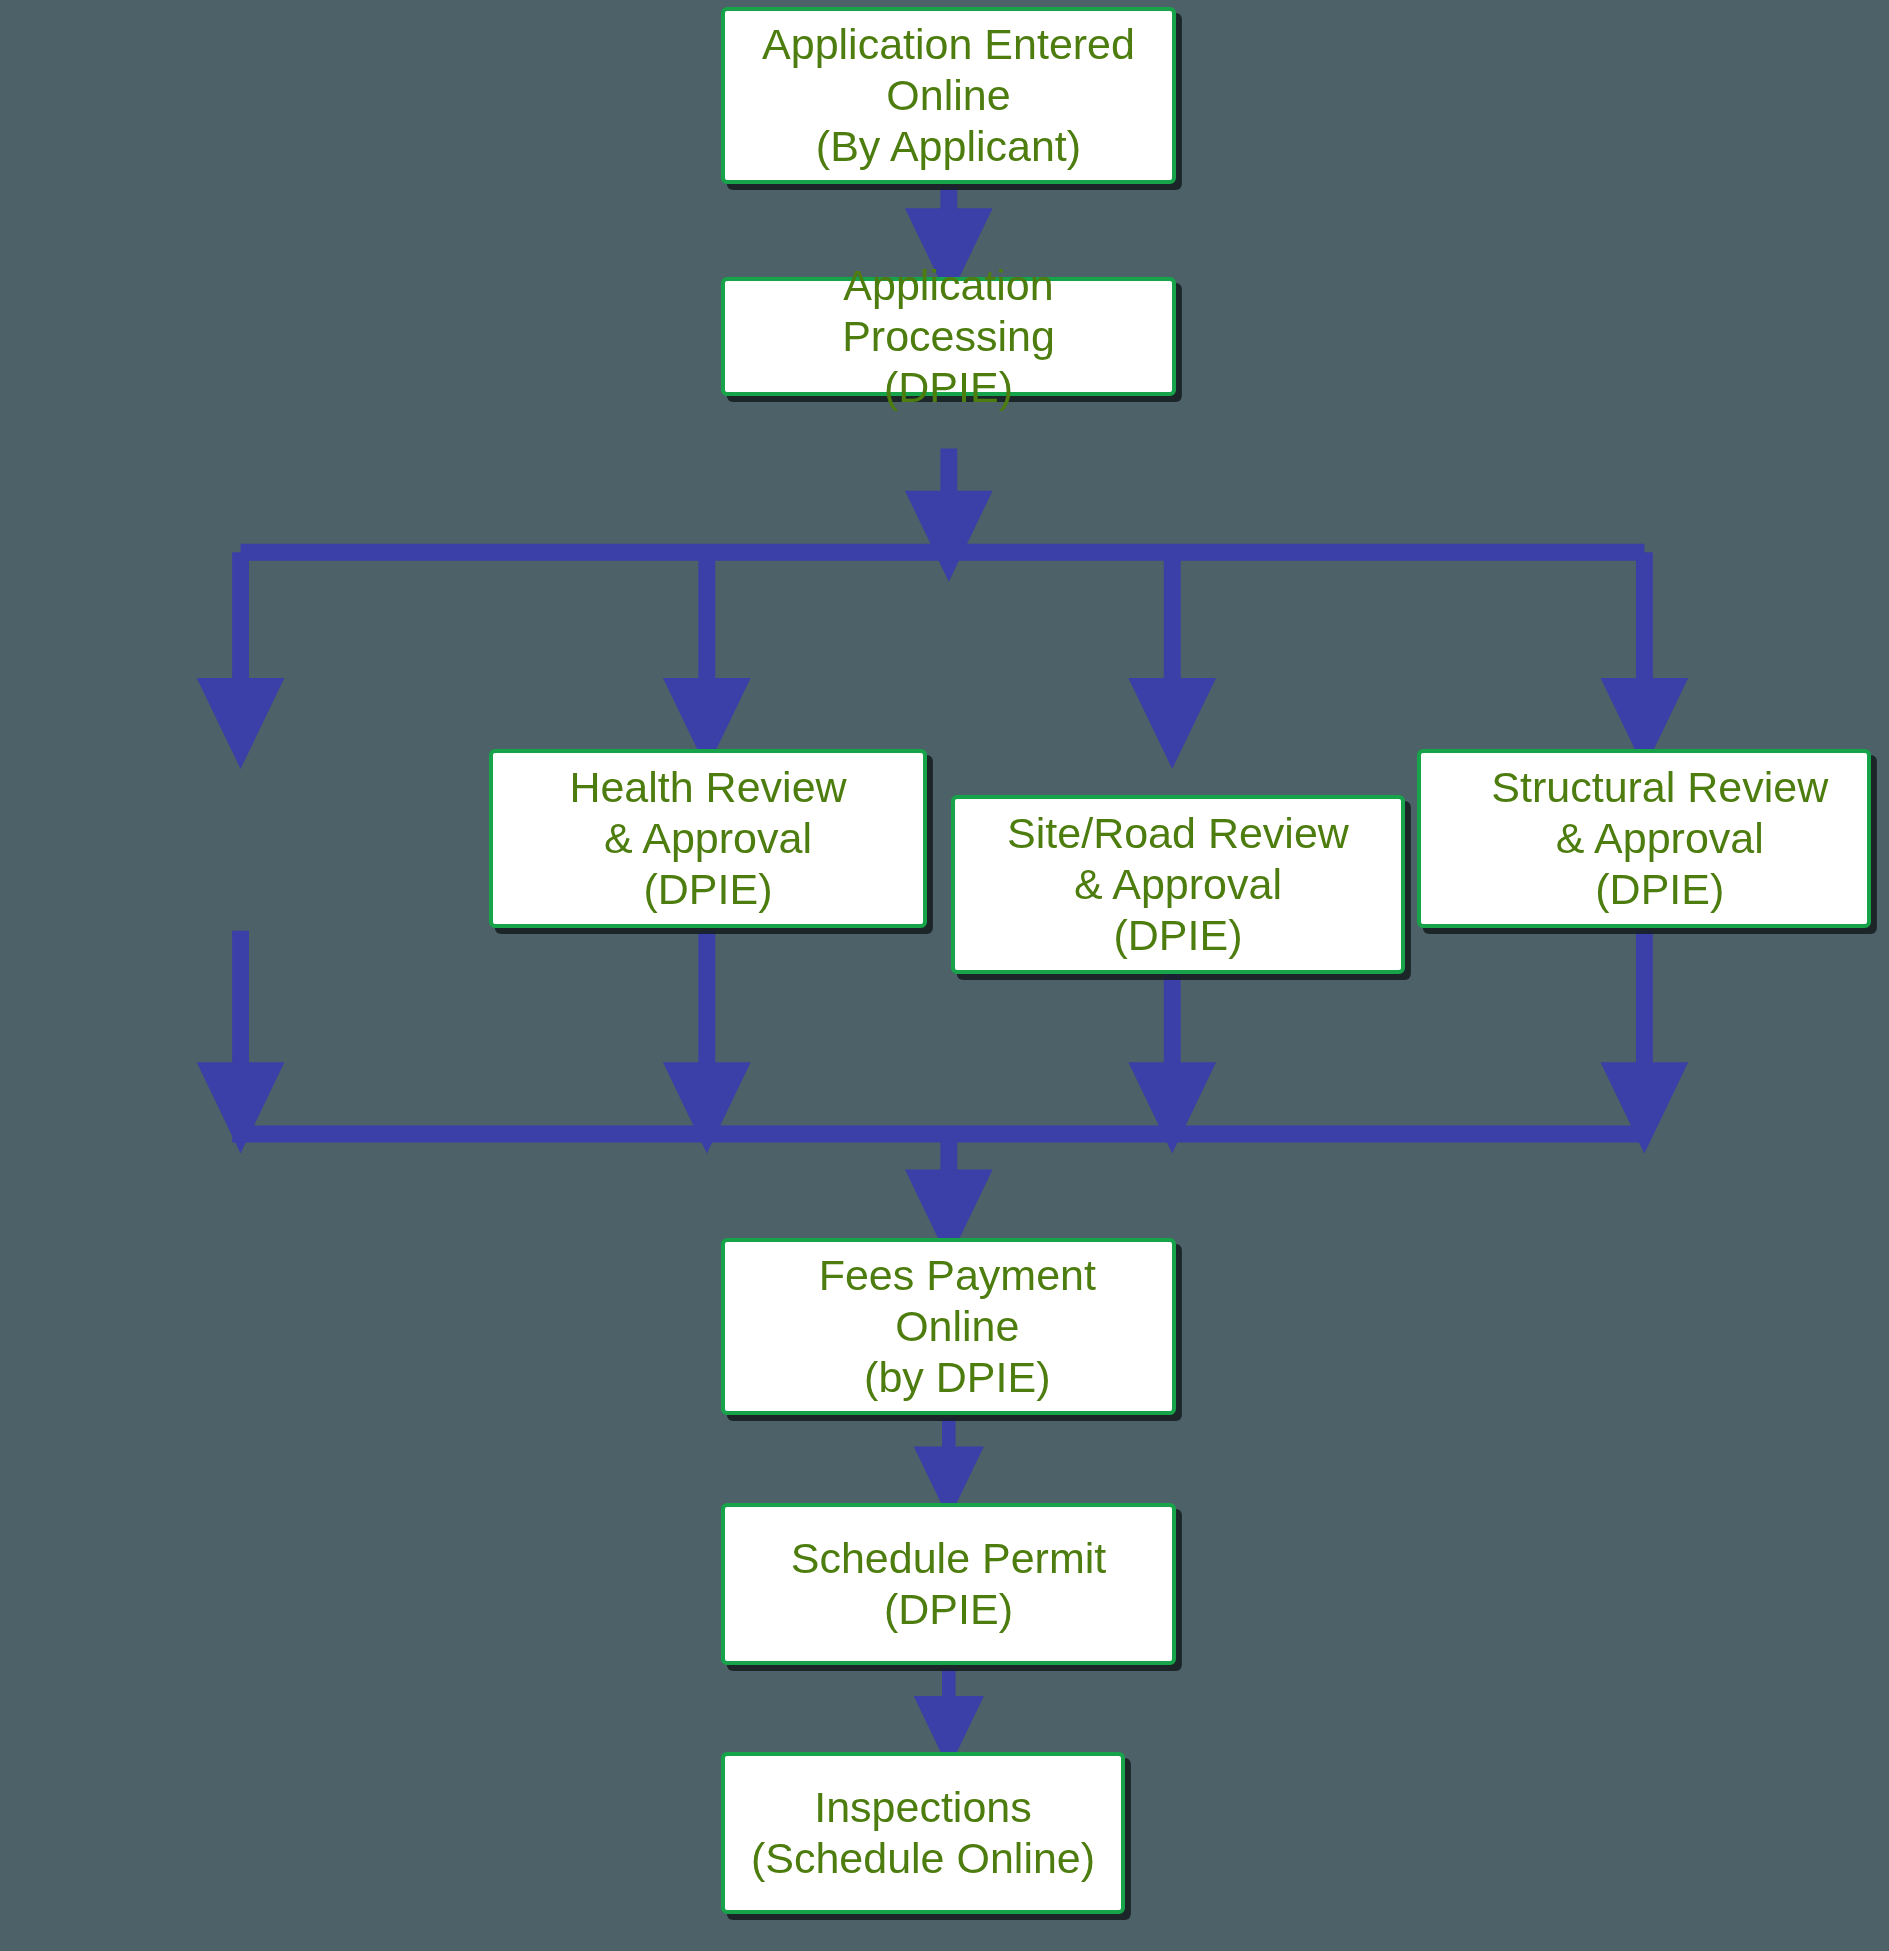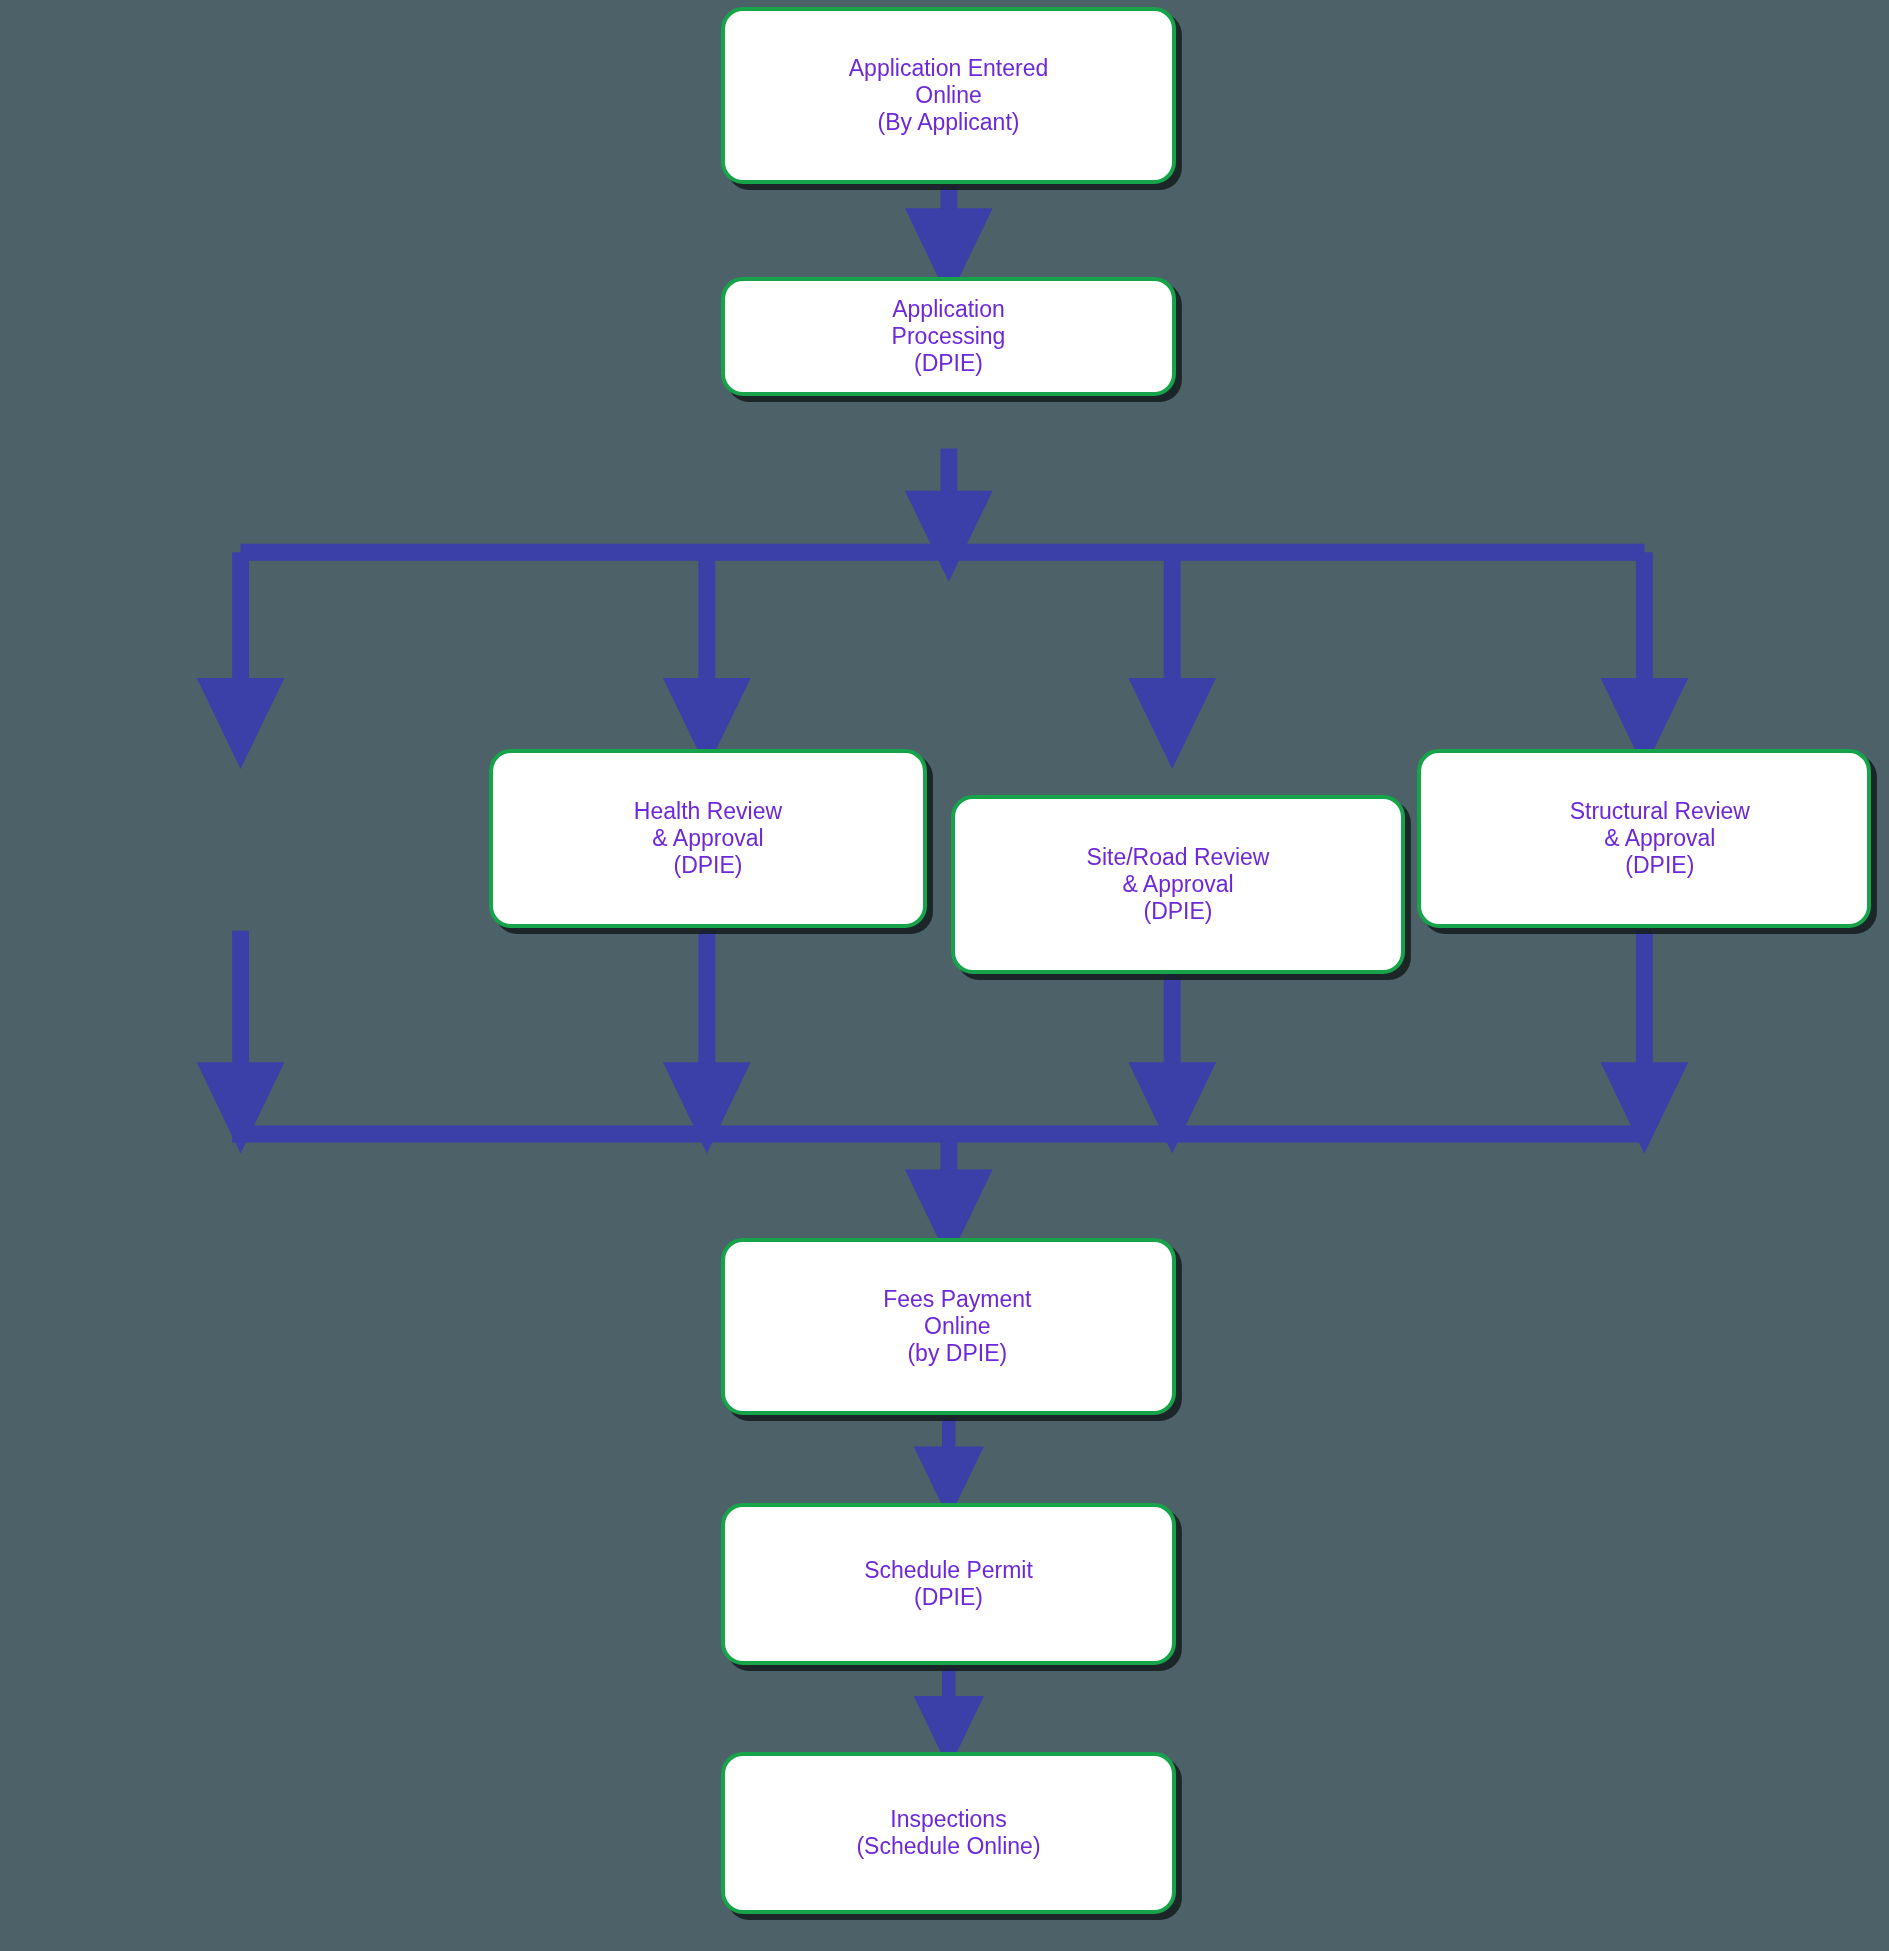--- a/index.html
+++ b/index.html
@@ -19,28 +19,28 @@
     left: 0;
     top: 0;
     width: 1890px;
     height: 1951px;
   }
   .node {
     position: absolute;
     box-sizing: border-box;
     background: #ffffff;
     border: 4.2px solid #16a34a;
-    border-radius: 22px;
+    border-radius: 6px;
     box-shadow: 5.9px 5.9px 0 rgba(20,28,30,0.85);
     display: flex;
     align-items: center;
     justify-content: center;
     text-align: center;
-    color: #6d28d9;
-    font-size: 23px;
+    color: #4d7c0f;
+    font-size: 43px;
     line-height: 1.18;
     padding: 5px 8.4px;
     white-space: pre-line;
   }
   .arrow-layer {
     position: absolute;
     left: 0;
     top: 0;
     width: 1890px;
     height: 1951px;
@@ -105,17 +105,17 @@
 &amp; Approval
 (DPIE)</div>
 
   <div class="node" style="left:721px; top:1238px; width:455px; height:177px;padding-left:26px;">Fees Payment
 Online
 (by DPIE)</div>
 
   <div class="node" style="left:721px; top:1503px; width:455px; height:162px;">Schedule Permit
 (DPIE)</div>
 
-  <div class="node" style="left:721px; top:1752px; width:455px; height:162px;">Inspections
+  <div class="node" style="left:721px; top:1752px; width:404px; height:162px;">Inspections
 (Schedule Online)</div>
 
 </div>
 
 
 </body></html>

